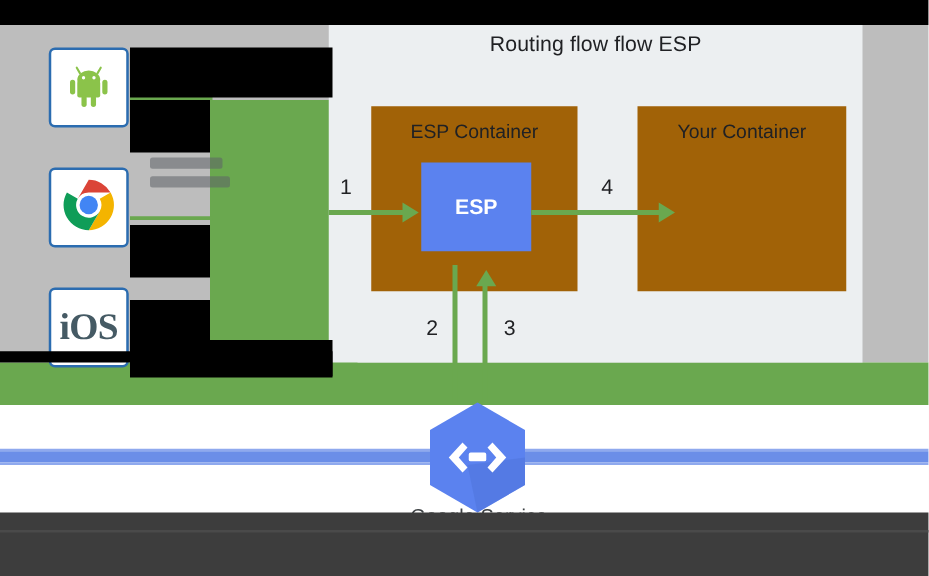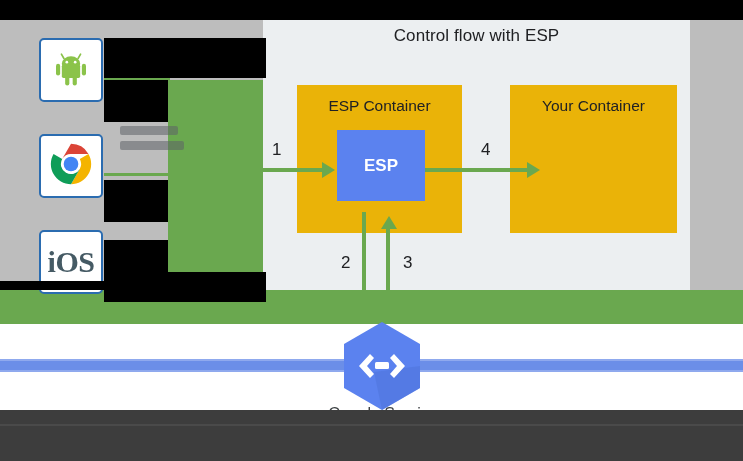--- a/index.html
+++ b/index.html
@@ -62,21 +62,21 @@
   .panel-title {
     left: 263px; top: 26px; width: 427px;
     text-align: center;
     font-size: 17px;
     color: #202124;
     letter-spacing: .1px;
   }
 
   
   .container-box {
-    background: #eab308;
+    background: #a16207;
   }
   .esp-container { left: 297px; top: 85px; width: 165px; height: 148px; }
   .your-container { left: 510px; top: 85px; width: 167px; height: 148px; }
   .container-label {
     position: absolute;
     width: 100%;
     text-align: center;
     top: 12px;
     font-size: 15.5px;
     color: #202124;
@@ -207,21 +207,21 @@
   <div class="abs band-white-mid"></div>
   <div class="abs band-white-lower"></div>
 
   <div class="abs rail-blue-hi"></div>
   <div class="abs rail-blue"></div>
   <div class="abs rail-blue-lo"></div>
 
   <div class="abs green-block"></div>
 
   <div class="abs panel"></div>
-  <div class="abs panel-title">Control flow with ESP</div>
+  <div class="abs panel-title">Routing flow flow ESP</div>
 
   <div class="abs container-box esp-container">
     <div class="container-label">ESP Container</div>
   </div>
 
   <div class="abs container-box your-container">
     <div class="container-label">Your Container</div>
   </div>
 
   <div class="abs blue-box esp-box">

